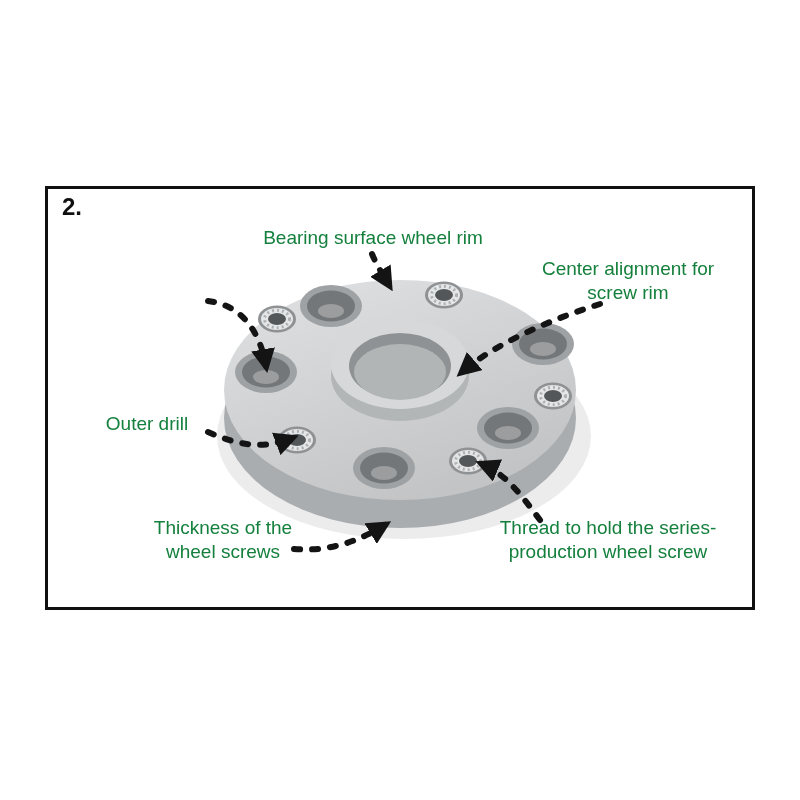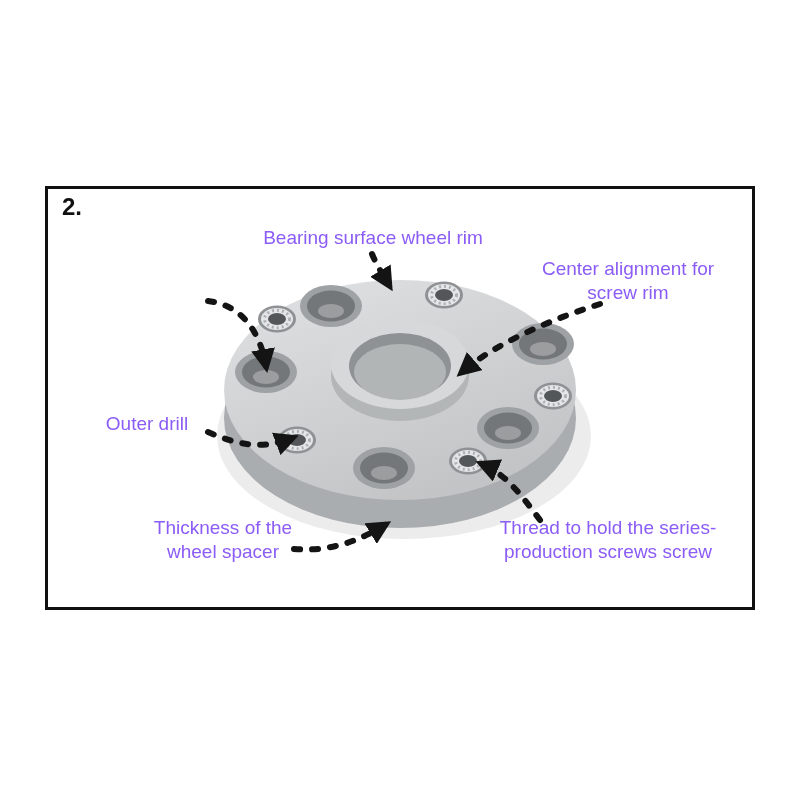--- a/index.html
+++ b/index.html
@@ -6,21 +6,21 @@
   .page{
     position:relative;width:800px;height:800px;background:#ffffff;
     font-family:"Liberation Sans",sans-serif;overflow:hidden;margin:0 auto;
   }
   .frame{
     position:absolute;left:45px;top:186px;width:710px;height:424px;
     border:3px solid #101010;box-sizing:border-box;background:#ffffff;
   }
   .illustration{position:absolute;left:0;top:0;width:800px;height:800px;pointer-events:none;}
   .lbl{
-    position:absolute;font-size:19px;line-height:1.26;color:#8b5cf6;
+    position:absolute;font-size:19px;line-height:1.26;color:#15803d;
     text-align:center;white-space:pre-line;
   }
   .step{
     position:absolute;left:62px;top:193px;font-size:24px;font-weight:bold;color:#101010;
   }
   .lbl-bearing{left:252px;top:226px;width:242px;}
   .lbl-tapered{left:46px;top:262px;width:168px;}
   .lbl-center{left:528px;top:257px;width:200px;}
   .lbl-bezel{left:88px;top:412px;width:118px;}
   .lbl-thickness{left:144px;top:516px;width:158px;}
@@ -121,16 +121,16 @@
     </g>
   </svg>
 
   <div class="step">2.</div>
 
   <div class="lbl lbl-bearing">Bearing surface wheel rim</div>
   <div class="lbl lbl-center">Center alignment for
 screw rim</div>
   <div class="lbl lbl-bezel">Outer drill</div>
   <div class="lbl lbl-thickness">Thickness of the
-wheel spacer</div>
+wheel screws</div>
   <div class="lbl lbl-thread">Thread to hold the series-
-production screws screw</div>
+production wheel screw</div>
 </div>
 
 </body></html>

